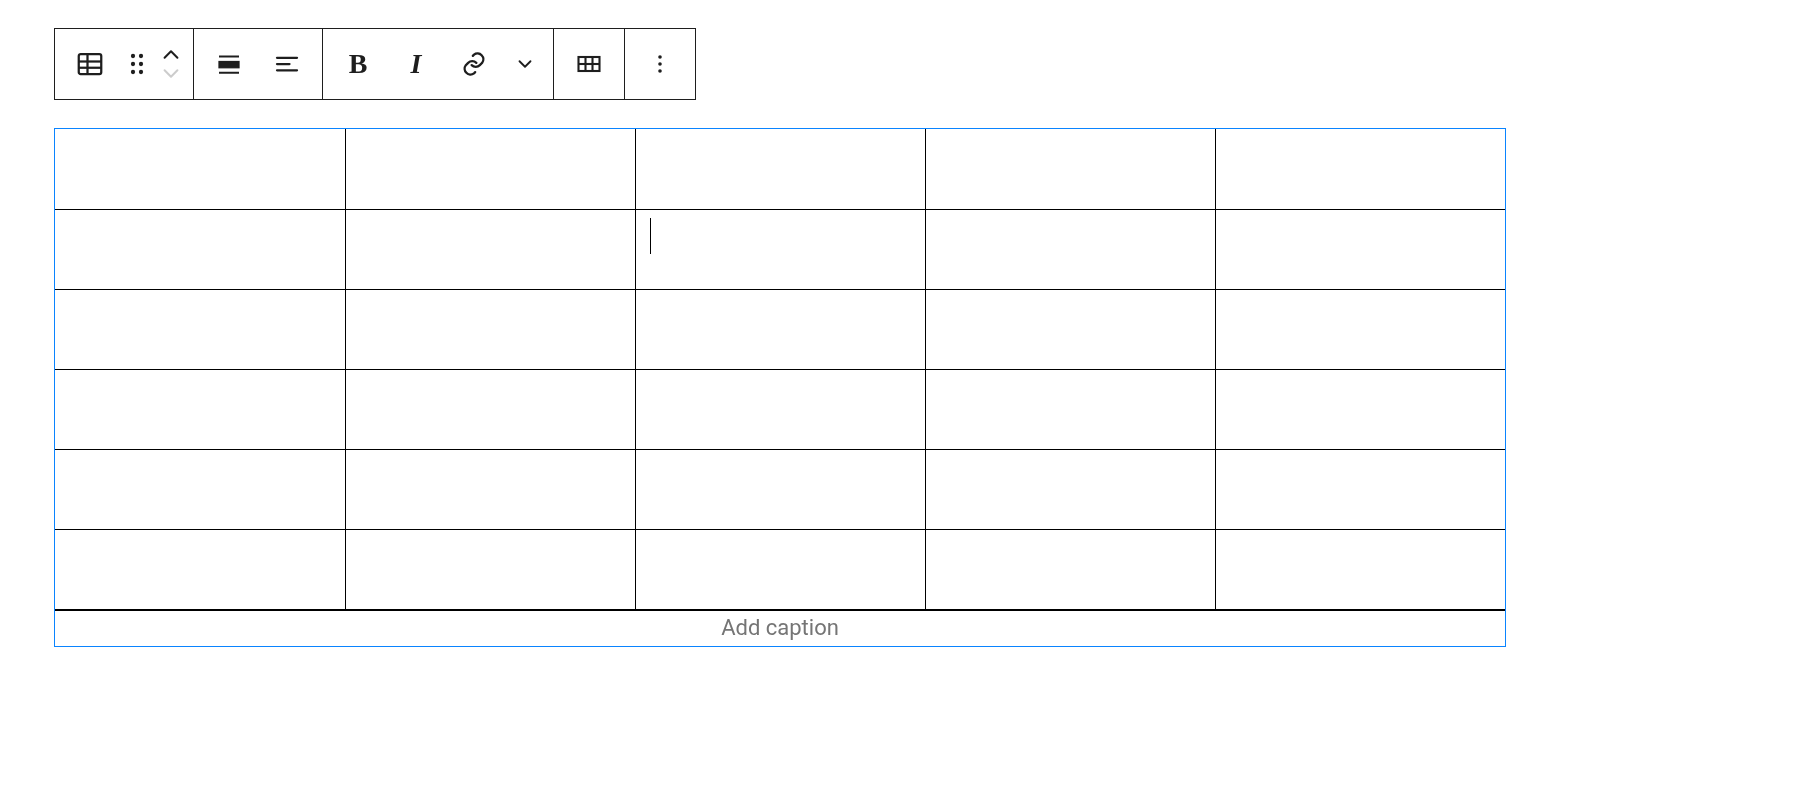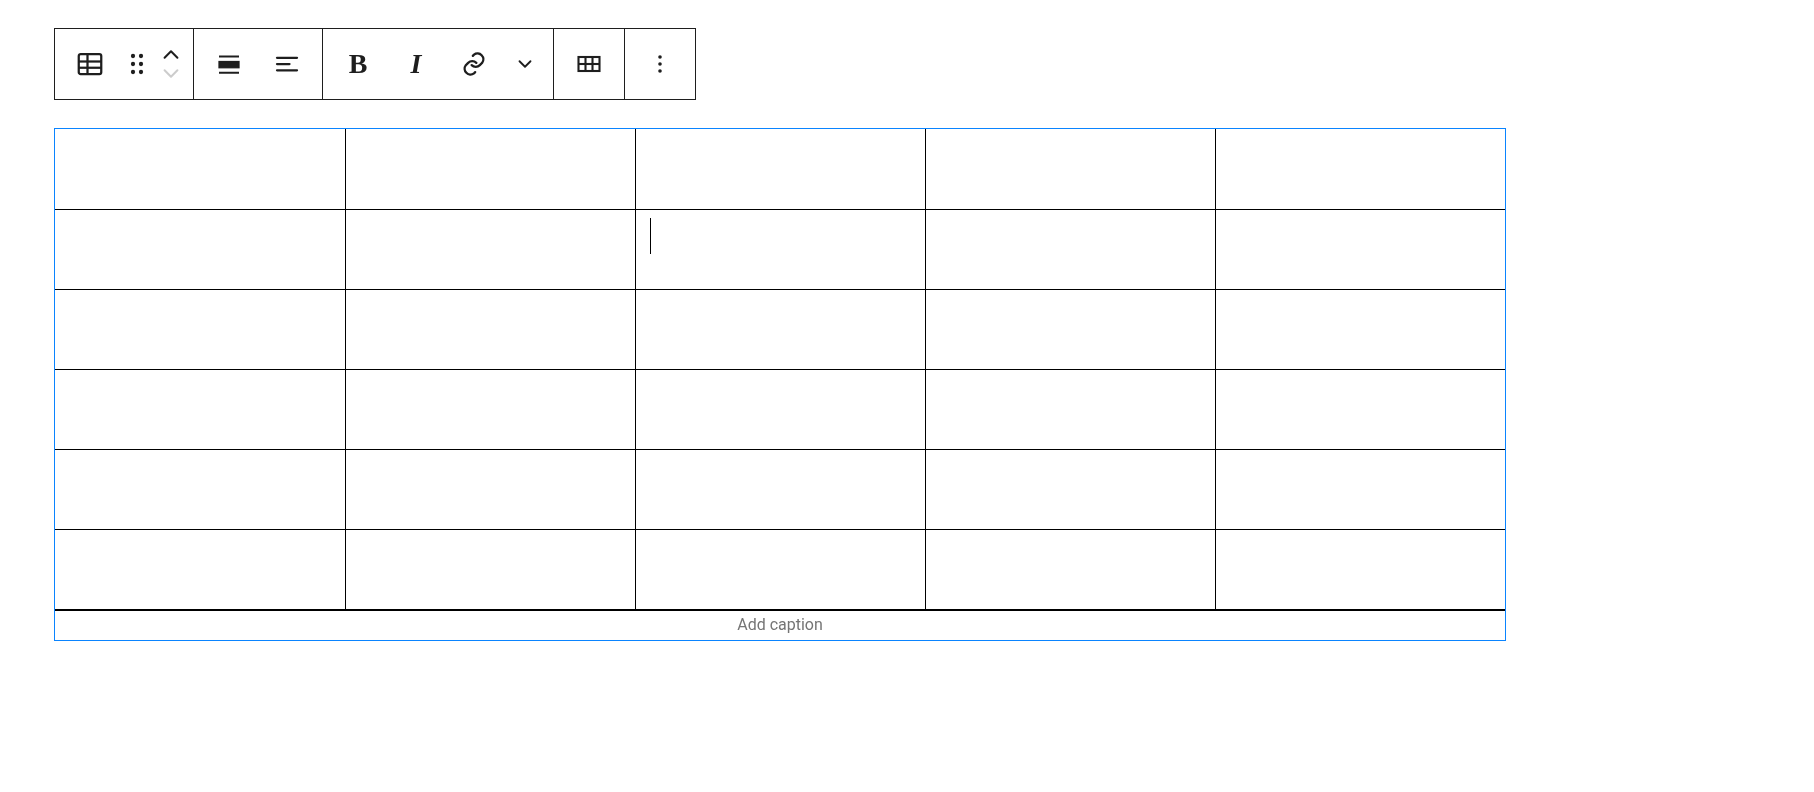--- a/index.html
+++ b/index.html
@@ -90,21 +90,21 @@
     height: 36px;
     background: #000;
     vertical-align: middle;
     animation: none;
   }
 
   .caption-area {
     border-top: 1px solid #000;
     text-align: center;
     padding: 4px 0 6px 0;
-    font-size: 16px;
+    font-size: 22px;
     color: #757575;
     background: #fff;
   }
 </style>
 </head>
 <body>
 
 <div class="canvas">
 
   

